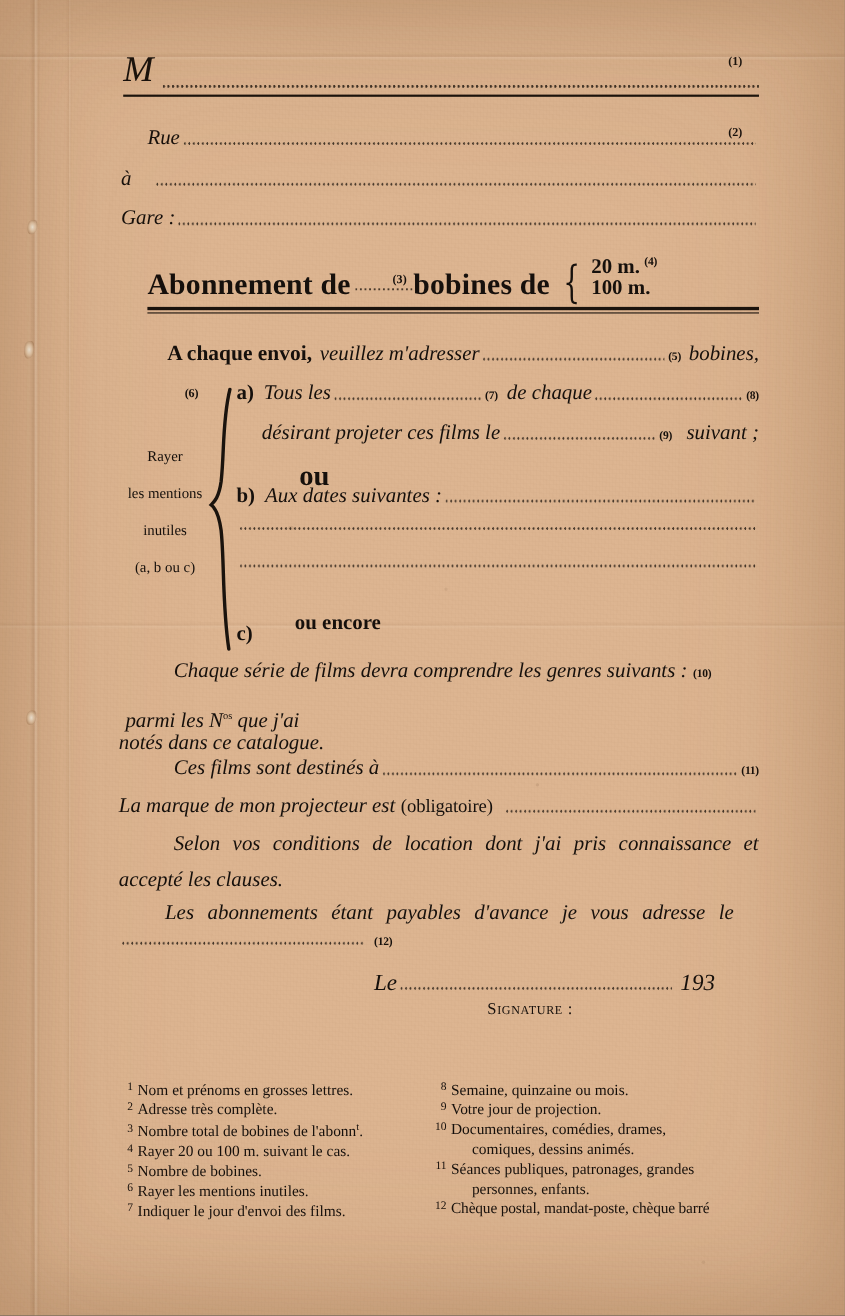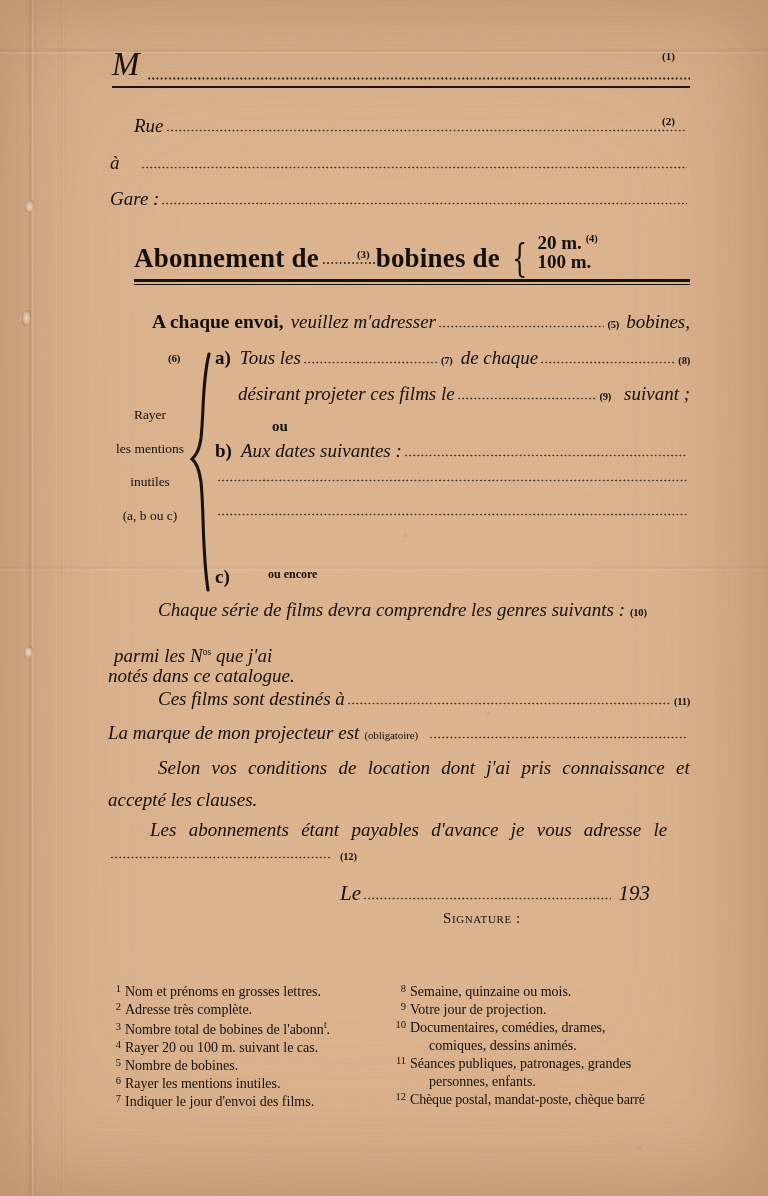--- a/index.html
+++ b/index.html
@@ -108,21 +108,21 @@
 
   .sup {
     font-size: 10.5px;
     vertical-align: super;
     font-style: normal;
     font-weight: bold;
     letter-spacing: -0.2px;
     white-space: nowrap;
   }
   .supnote {
-    font-size: 11px;
+    font-size: 17px;
     vertical-align: super;
     font-style: normal;
     letter-spacing: -0.1px;
   }
   .tinysup {
     font-size: 9.5px;
     vertical-align: super;
     font-style: normal;
   }
 
@@ -376,35 +376,35 @@
         <span class="sup">(8)</span>
       </div>
 
       <div class="bline" style="left:238px; top:383px; width:452px;">
         <span class="ital nowrap">désirant projeter ces films le</span>
         <span class="dots"></span>
         <span class="sup">(9)</span>
         <span class="ital nowrap" style="margin-left:13px;">suivant ;</span>
       </div>
 
-      <div class="bline bold" style="left:272px; top:418px; font-size:15px;">ou</div>
+      <div class="bline bold" style="left:272px; top:418px; font-size:26px;">ou</div>
 
       <div class="bline" style="left:215px; top:440px; width:475px;">
         <span class="bold nowrap">b)</span>
         <span class="ital nowrap" style="margin-left:9px;">Aux dates suivantes :</span>
         <span class="dots"></span>
       </div>
       <div class="bline" style="left:215px; top:474px; width:475px;">
         <span class="dots"></span>
       </div>
       <div class="bline" style="left:215px; top:508px; width:475px;">
         <span class="dots"></span>
       </div>
 
-      <div class="bline bold" style="left:268px; top:568px; font-size:12px;">ou encore</div>
+      <div class="bline bold" style="left:268px; top:556px; font-size:19px;">ou encore</div>
 
       <div class="bline" style="left:215px; top:566px; width:475px;">
         <span class="bold nowrap">c)</span>
       </div>
 
       <div id="rayer">
         <div>Rayer</div>
         <div>les mentions</div>
         <div>inutiles</div>
         <div>(a, b  ou  c)</div>

